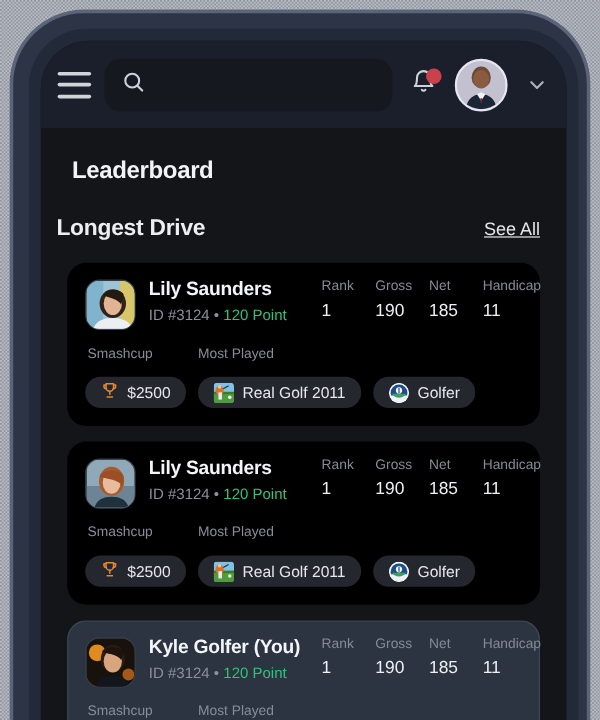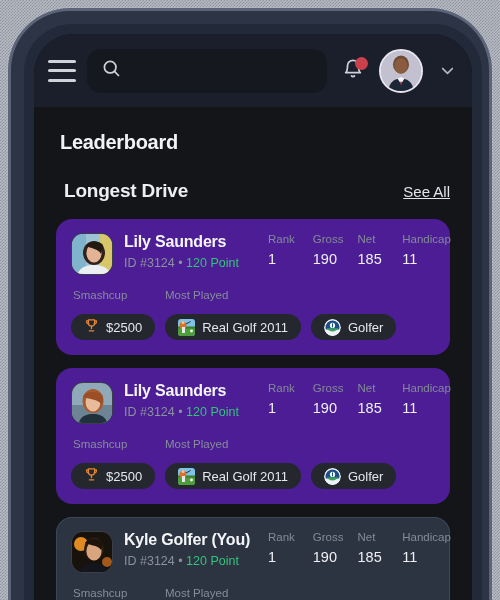--- a/index.html
+++ b/index.html
@@ -151,21 +151,21 @@
     color: #f2f3f6;
     font-size: 20px;
     font-weight: bold;
     letter-spacing: -0.3px;
     padding: 0 26px;
   }
   .section-head {
     display: flex;
     align-items: baseline;
     justify-content: space-between;
-    padding: 26px 22px 0 30px;
+    padding: 26px 22px 0 13px;
     gap: 19px;
   }
   .section-title {
     color: #eceef2;
     font-size: 19px;
     font-weight: bold;
     letter-spacing: -0.2px;
   }
   .see-all {
     color: #e3e5ea;
@@ -176,21 +176,21 @@
 
   .card-list {
     padding: 17px 22px 0 22px;
     display: flex;
     flex-direction: column;
     gap: 13px;
   }
 
   
   .card {
-    background: #4c1d95;
+    background: #000000;
     border-radius: 16px;
     padding: 14px 15px 15px 15px;
   }
   .card.is-you {
     background: #2b3440;
     box-shadow: inset 0 0 0 1px #3d4856;
   }
 
   .card-top { display: flex; align-items: flex-start; }
 

